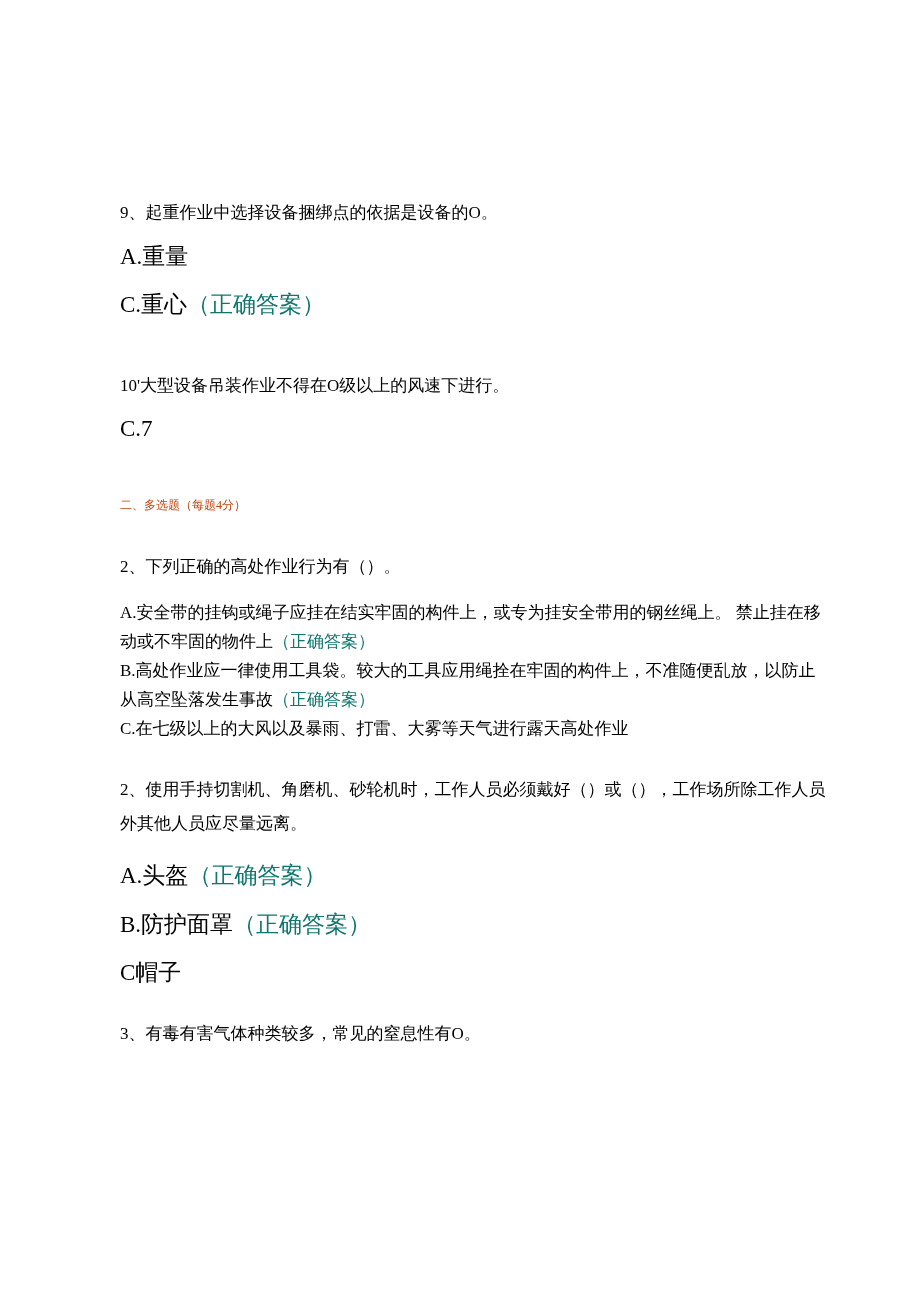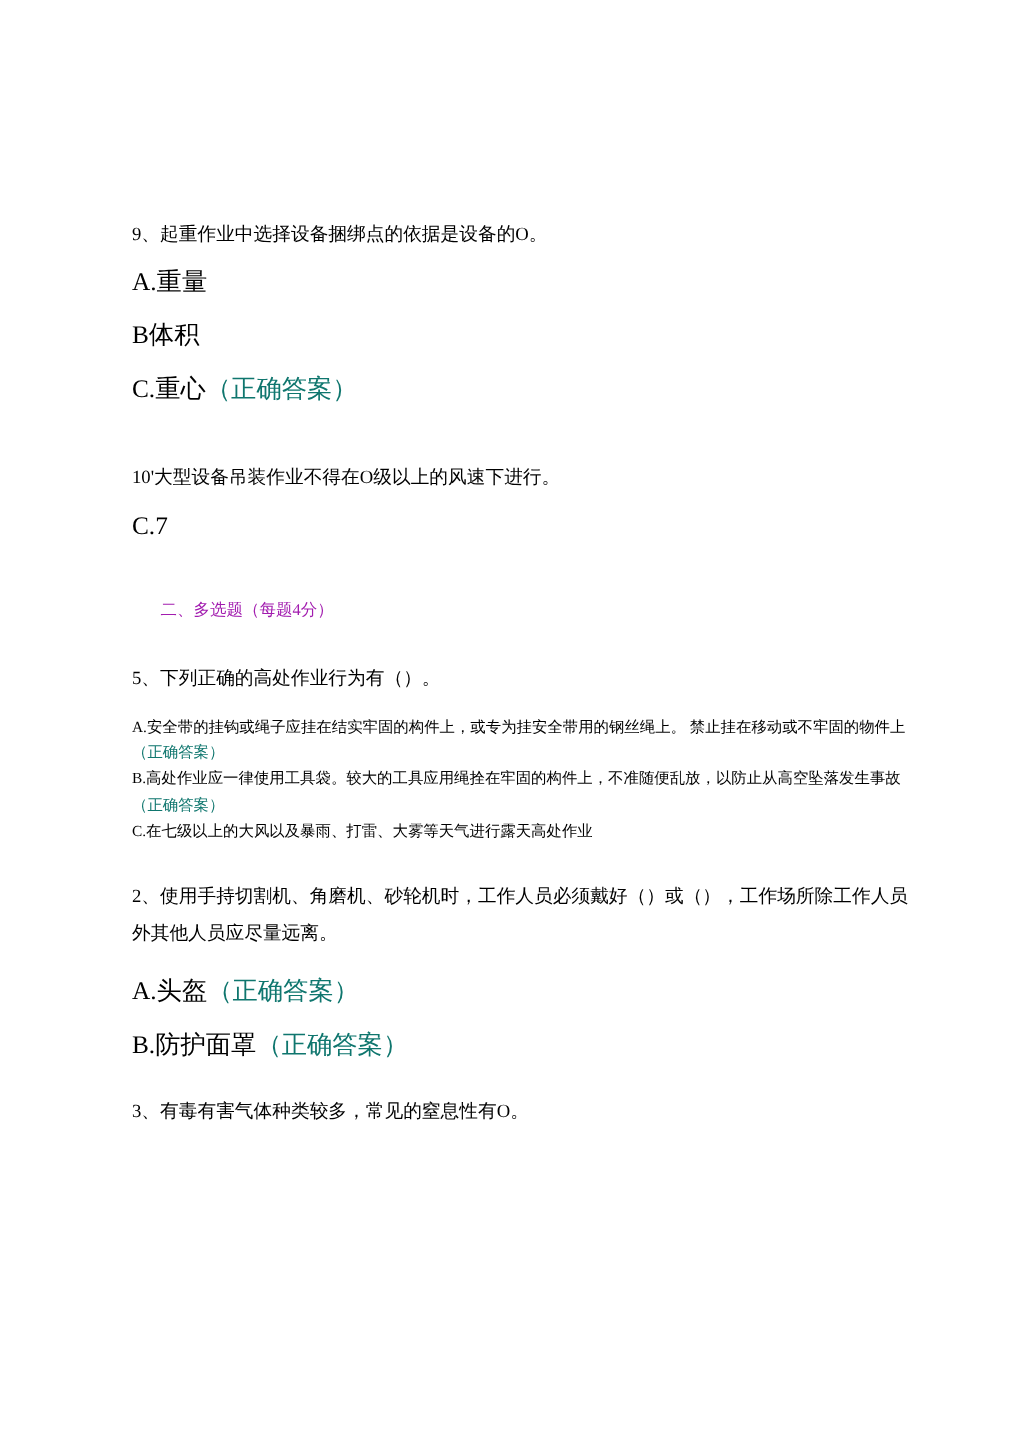--- a/index.html
+++ b/index.html
@@ -25,76 +25,75 @@
     .option {
       font-size: 23px;
       color: #000;
       line-height: 1.5;
       margin-bottom: 14px;
     }
     .correct-mark {
       color: #0f766e;
     }
     .section-title {
-      font-size: 15px;
-      color: #a21caf;
+      font-size: 12px;
+      color: #c2410c;
       margin-top: 50px;
       margin-bottom: 40px;
-      margin-left: 26px;
     }
     .q-block {
       margin-bottom: 50px;
     }
     .multi-option {
-      font-size: 14px;
+      font-size: 17px;
       line-height: 1.7;
     }
     .spaced-top {
       margin-top: 48px;
     }
   </style>
 </head>
 <body>
 
 <div class="page">
 
   <div class="q-block">
     <div class="question">9、起重作业中选择设备捆绑点的依据是设备的O。</div>
     <div class="option">A.重量</div>
-    <div class="option">B体积</div>
     <div class="option">
       <span>C.重心</span><span class="correct-mark">（正确答案）</span>
     </div>
   </div>
 
   <div class="q-block spaced-top">
     <div class="question">10'大型设备吊装作业不得在O级以上的风速下进行。</div>
     <div class="option">C.7</div>
   </div>
 
   <div class="section-title">二、多选题（每题4分）</div>
 
   <div style="margin-bottom:30px;">
-    <div class="question question-line">5、下列正确的高处作业行为有（）。</div>
+    <div class="question question-line">2、下列正确的高处作业行为有（）。</div>
     <div class="multi-option">
       <span>A.安全带的挂钩或绳子应挂在结实牢固的构件上，或专为挂安全带用的钢丝绳上。 禁止挂在移动或不牢固的物件上</span><span class="correct-mark">（正确答案）</span>
     </div>
     <div class="multi-option">
       <span>B.高处作业应一律使用工具袋。较大的工具应用绳拴在牢固的构件上，不准随便乱放，以防止从高空坠落发生事故</span><span class="correct-mark">（正确答案）</span>
     </div>
     <div class="multi-option">C.在七级以上的大风以及暴雨、打雷、大雾等天气进行露天高处作业</div>
   </div>
 
   <div style="margin-bottom:30px;">
     <div class="question" style="line-height:2.0; margin-bottom:18px;">2、使用手持切割机、角磨机、砂轮机时，工作人员必须戴好（）或（），工作场所除工作人员外其他人员应尽量远离。</div>
     <div class="option">
       <span>A.头盔</span><span class="correct-mark">（正确答案）</span>
     </div>
     <div class="option">
       <span>B.防护面罩</span><span class="correct-mark">（正确答案）</span>
     </div>
+    <div class="option">C帽子</div>
   </div>
 
   <div>
     <div class="question">3、有毒有害气体种类较多，常见的窒息性有O。</div>
   </div>
 
 </div>
 
 </body></html>

